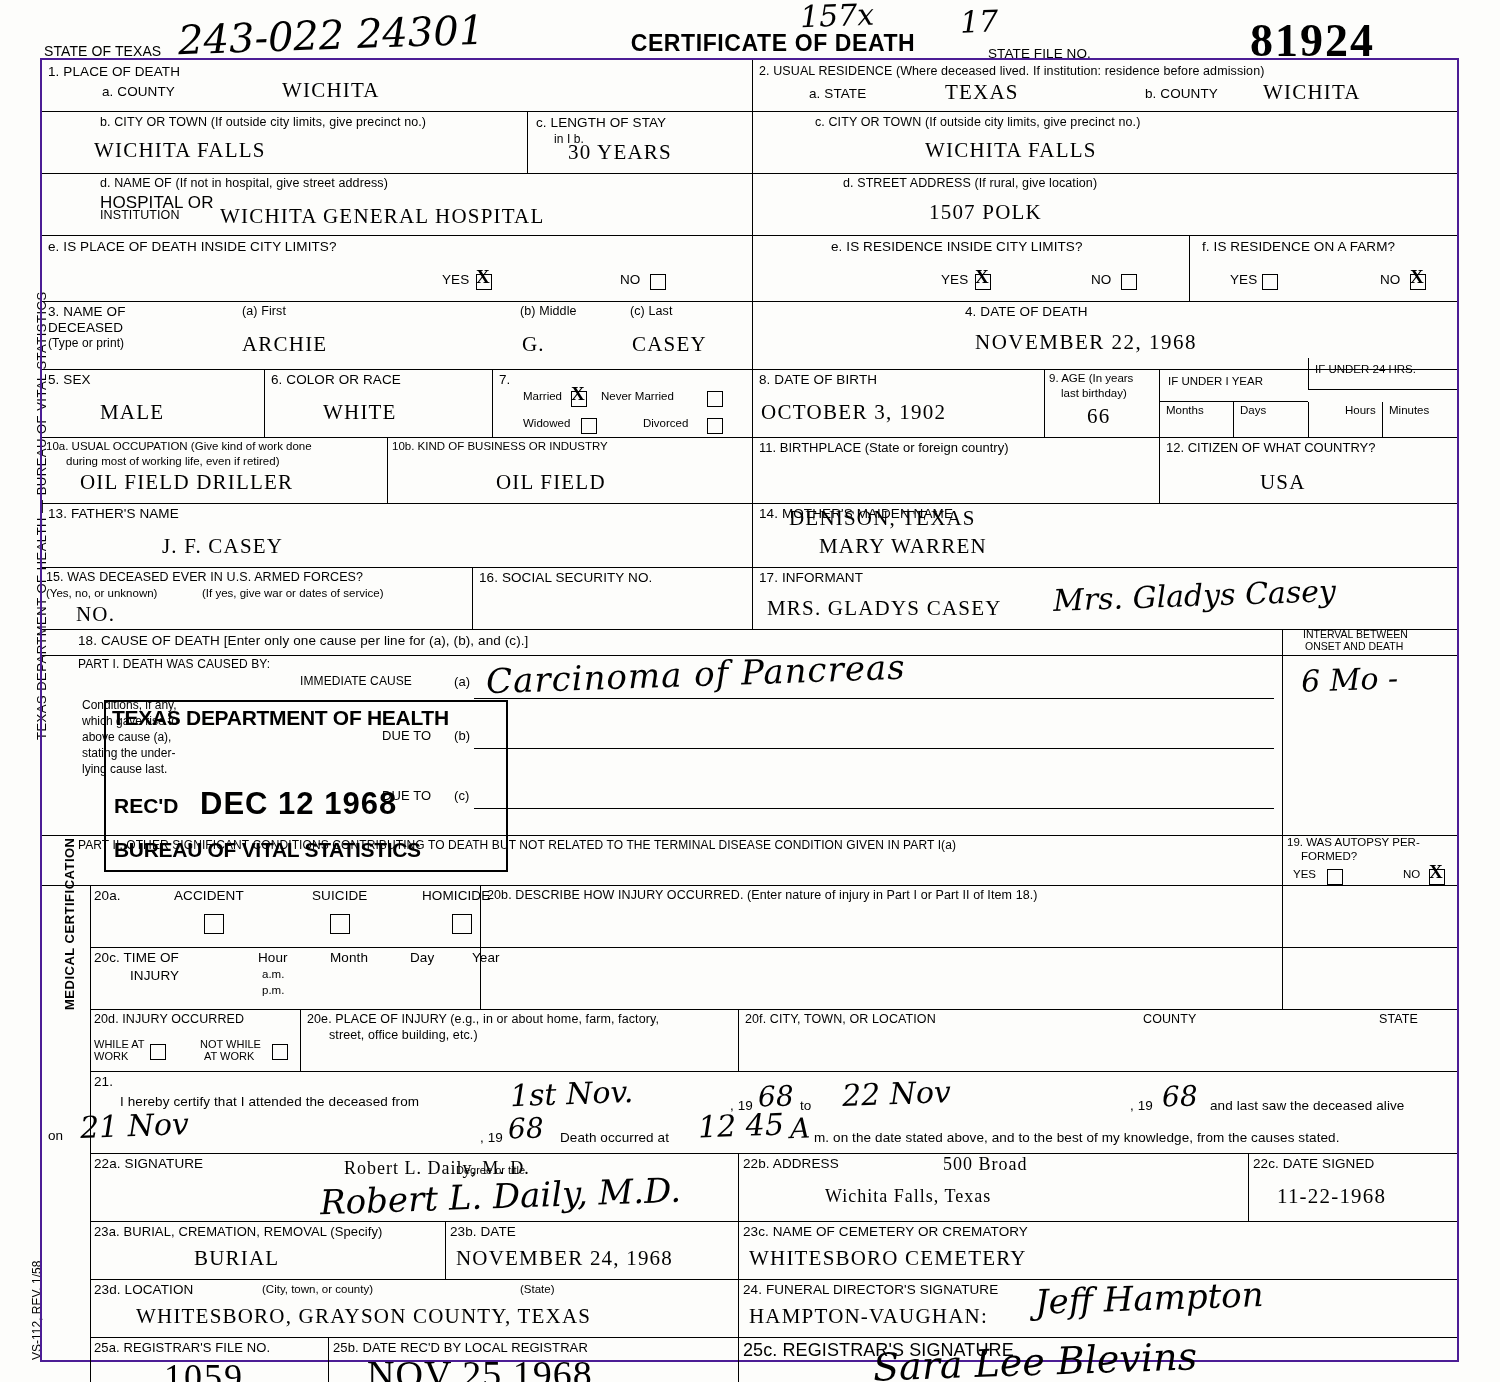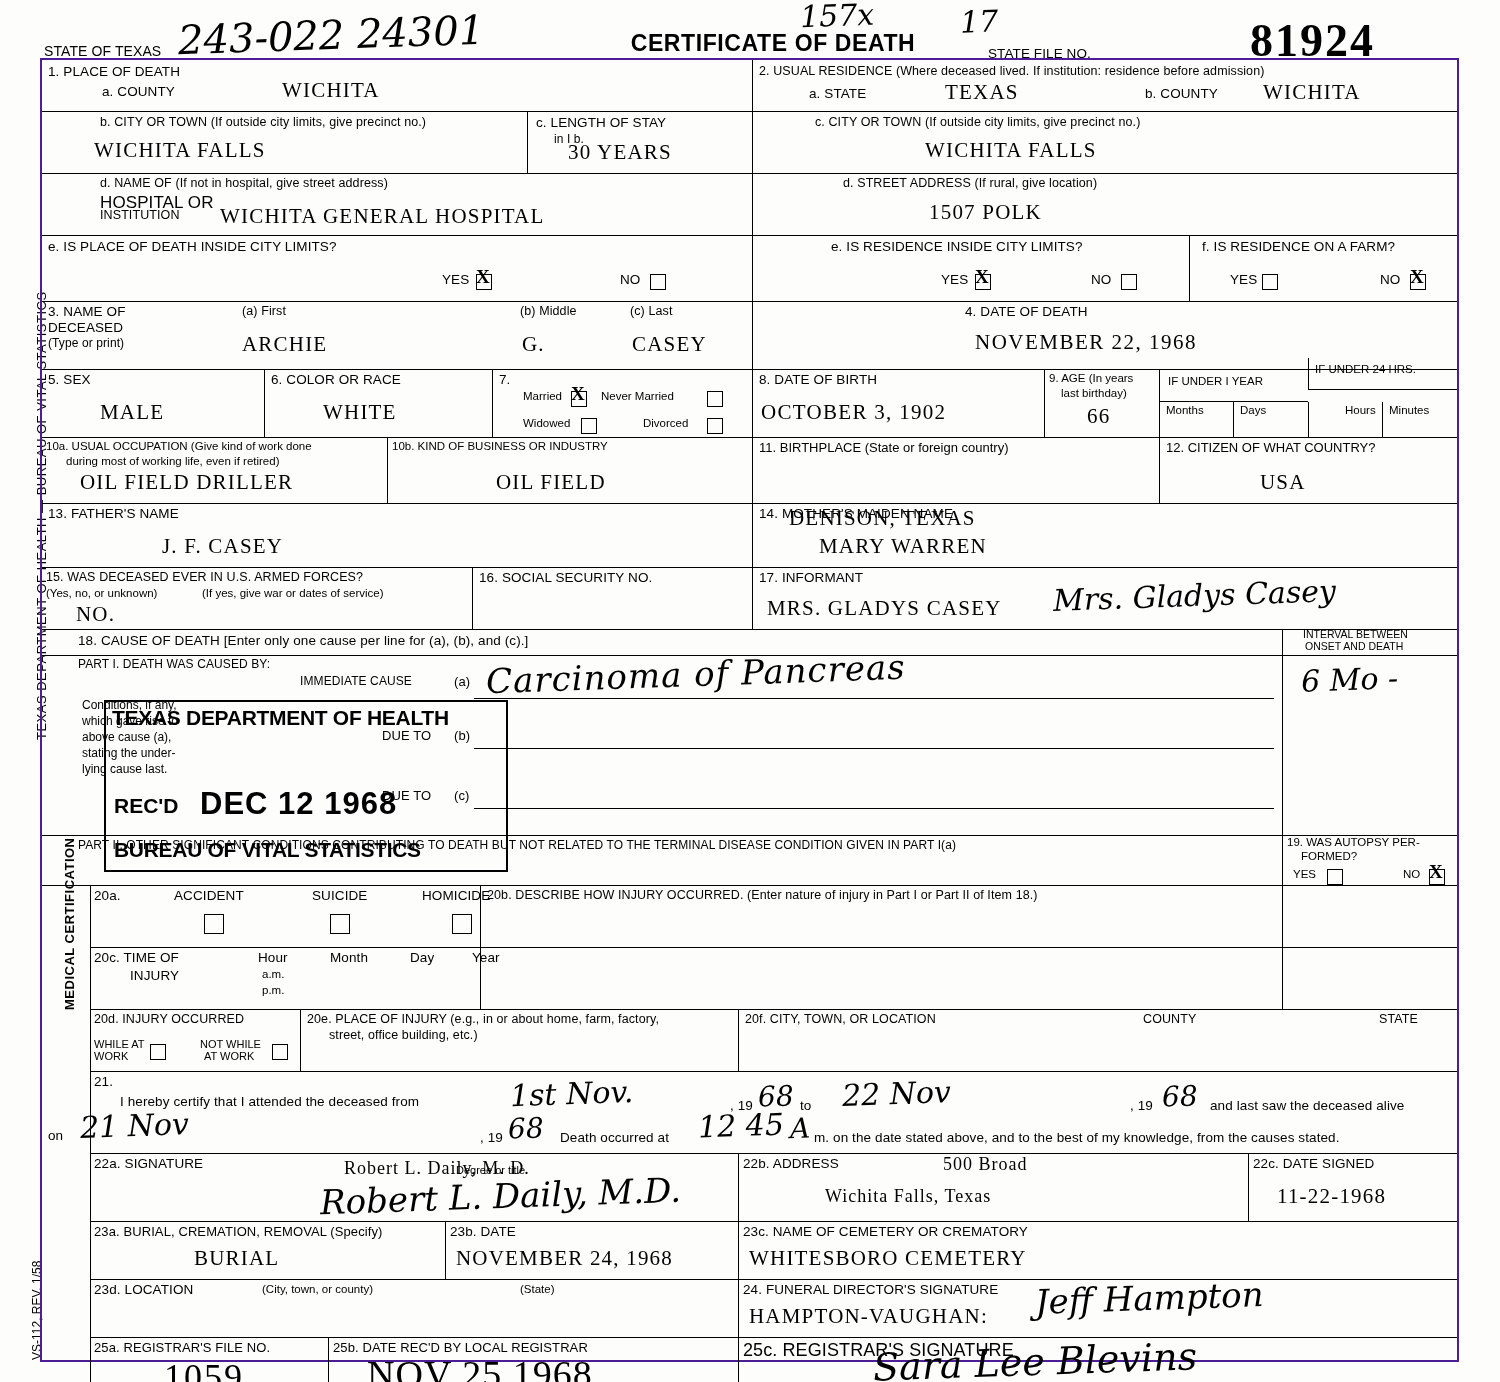--- a/index.html
+++ b/index.html
@@ -347,20 +347,21 @@
     </div>
     <div class="box bb bl" style="left:696px;top:1162px;width:719px;height:58px;">
       <span class="lbl" style="position:absolute;left:4px;top:2px;">23c. NAME OF CEMETERY OR CREMATORY</span>
       <span class="val" style="position:absolute;left:10px;top:24px;">WHITESBORO CEMETERY</span>
     </div>
 
     <div class="box bb" style="left:48px;top:1220px;width:648px;height:58px;">
       <span class="lbl" style="position:absolute;left:4px;top:2px;">23d. LOCATION</span>
       <span class="lbl-sm" style="position:absolute;left:172px;top:3px;">(City, town, or county)</span>
       <span class="lbl-sm" style="position:absolute;left:430px;top:3px;">(State)</span>
+      <span class="val" style="position:absolute;left:46px;top:24px;">WHITESBORO, GRAYSON COUNTY, TEXAS</span>
     </div>
     <div class="box bb bl" style="left:696px;top:1220px;width:719px;height:58px;">
       <span class="lbl" style="position:absolute;left:4px;top:2px;">24. FUNERAL DIRECTOR'S SIGNATURE</span>
       <span class="val" style="position:absolute;left:10px;top:24px;">HAMPTON-VAUGHAN:</span>
       <span class="hand" style="position:absolute;left:296px;top:-2px;font-size:34px;">Jeff Hampton</span>
     </div>
 
     <div class="box" style="left:48px;top:1278px;width:238px;height:62px;">
       <span class="lbl" style="position:absolute;left:4px;top:2px;font-size:13px;">25a. REGISTRAR'S FILE NO.</span>
       <span class="val" style="position:absolute;left:74px;top:18px;font-size:36px;letter-spacing:2px;">1059</span>

